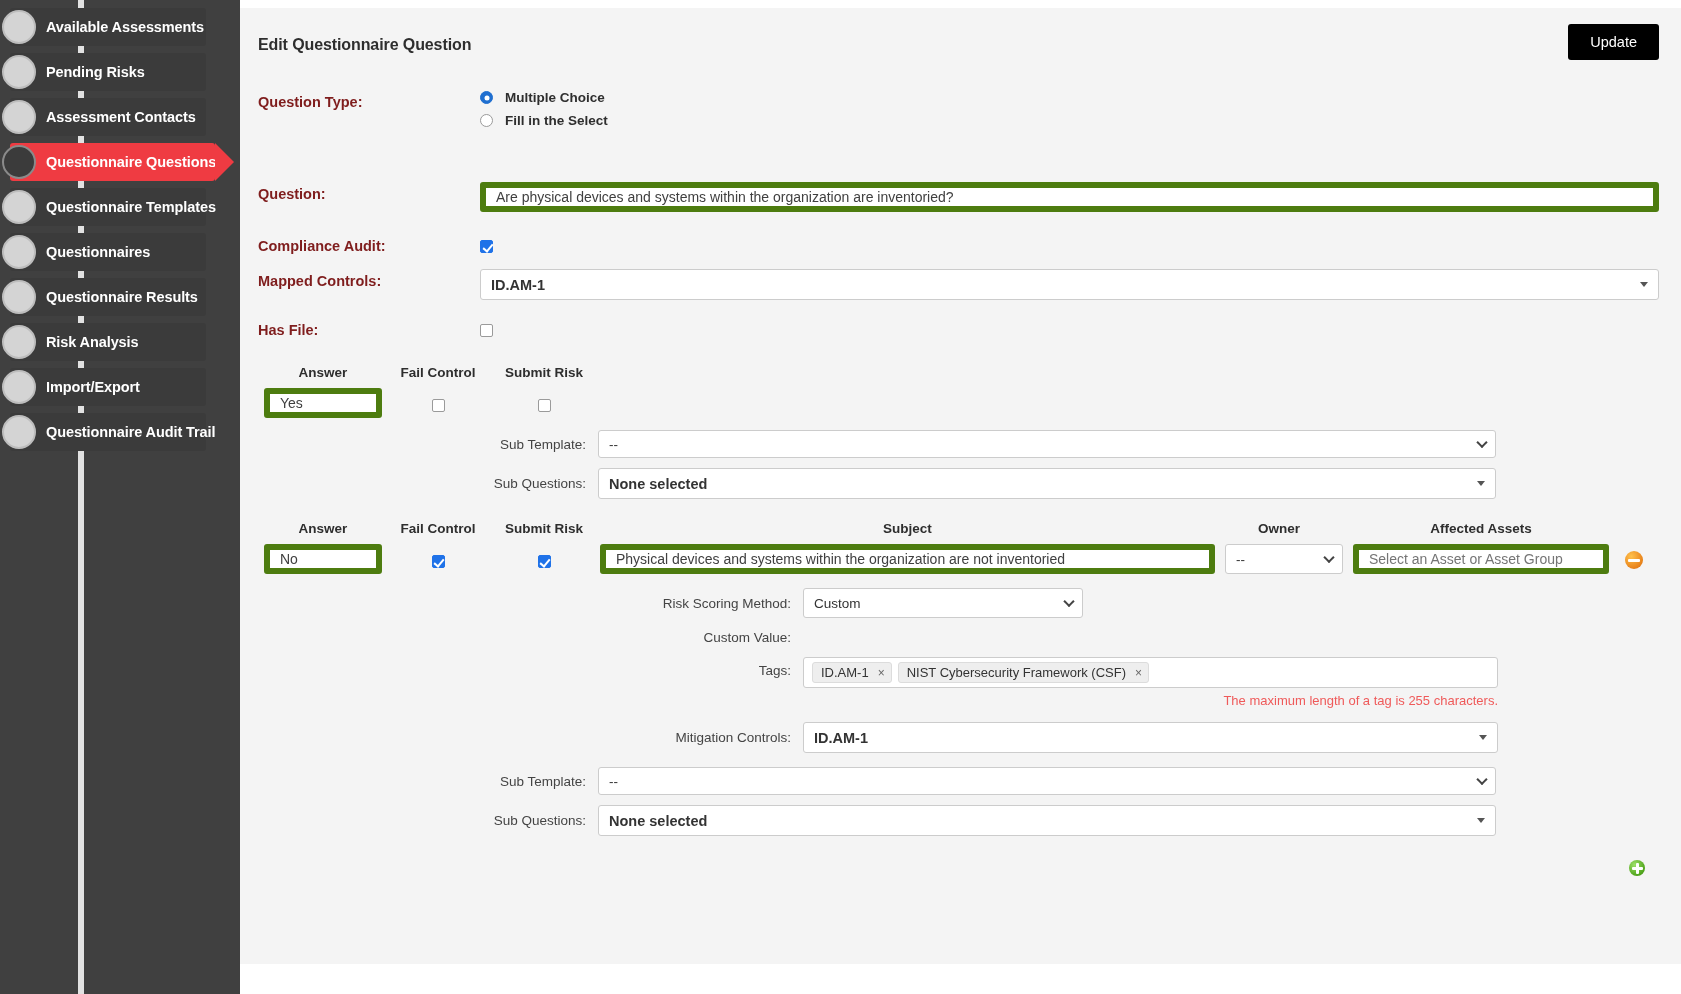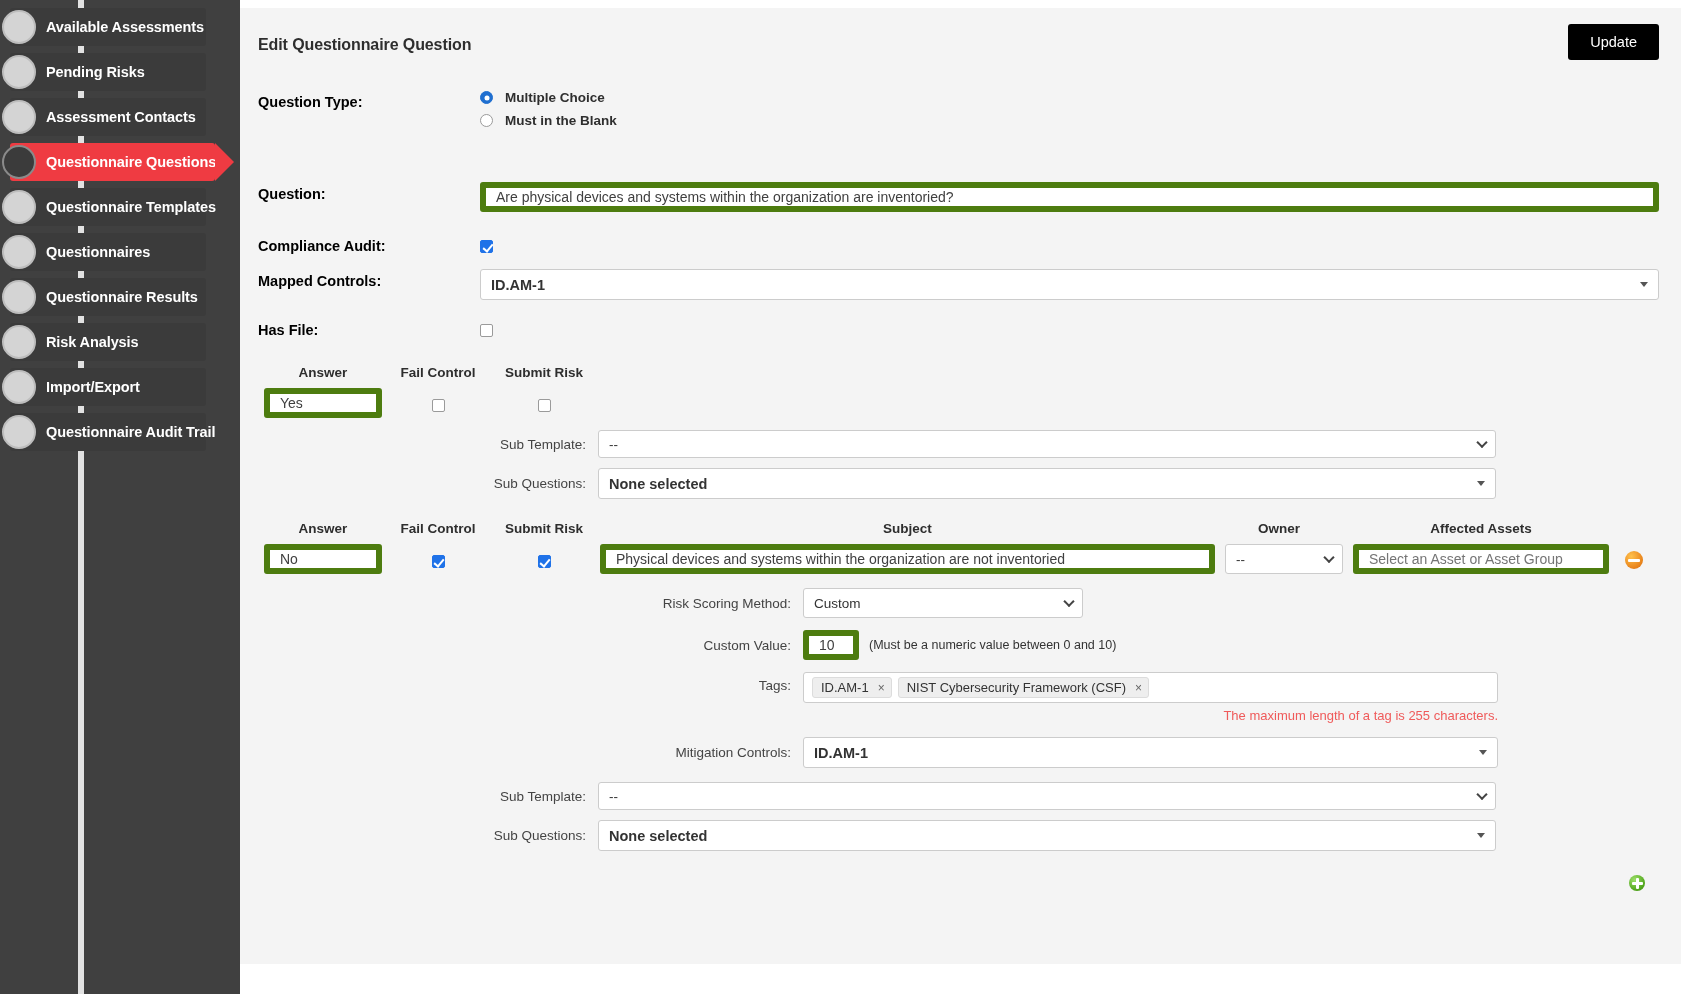--- a/index.html
+++ b/index.html
@@ -113,21 +113,21 @@
   .row {
     display: flex;
     align-items: flex-start;
     margin-bottom: 0;
   }
   .lbl {
     width: 222px;
     flex: 0 0 222px;
     font-size: 14.5px;
     font-weight: bold;
-    color: #000000;
+    color: #7f1d1d;
     padding-top: 4px;
   }
   .ctrl { flex: 1 1 auto; }
 
   
   .radio-line { display: flex; align-items: center; margin-bottom: 8px; }
   .radio {
     width: 13px; height: 13px;
     border-radius: 50%;
     border: 1px solid #9a9a9a;
@@ -401,21 +401,21 @@
 
       <div class="row" style="margin-top:30px;">
         <div class="lbl">Question Type:</div>
         <div class="ctrl">
           <div class="radio-line">
             <span class="radio on"></span>
             <span class="radio-label">Multiple Choice</span>
           </div>
           <div class="radio-line">
             <span class="radio"></span>
-            <span class="radio-label">Must in the Blank</span>
+            <span class="radio-label">Fill in the Select</span>
           </div>
         </div>
       </div>
 
       <div class="row" style="margin-top:46px;">
         <div class="lbl">Question:</div>
         <div class="ctrl">
           <input class="txt big-input" type="text" value="Are physical devices and systems within the organization are inventoried?" style="">
         </div>
       </div>
@@ -526,24 +526,20 @@
         <div>
           <div class="nsel" style="width:280px;height:30px;">
             <span>Custom</span>
             <span class="chev"></span>
           </div>
         </div>
       </div>
 
       <div class="inline-row" style="margin-top:12px;">
         <div class="ilbl">Custom Value:</div>
-        <div style="display:flex;align-items:center;">
-          <input class="txt" type="text" style="width: 56px;" value="10">
-          <span class="hint">(Must be a numeric value between 0 and 10)</span>
-        </div>
       </div>
 
       <div class="inline-row" style="margin-top:12px;align-items:flex-start;">
         <div class="ilbl" style="padding-top:6px;">Tags:</div>
         <div>
           <div class="tagbox">
             <span class="tag">
               <span>ID.AM-1</span>
               <span class="x">×</span>
             </span>

